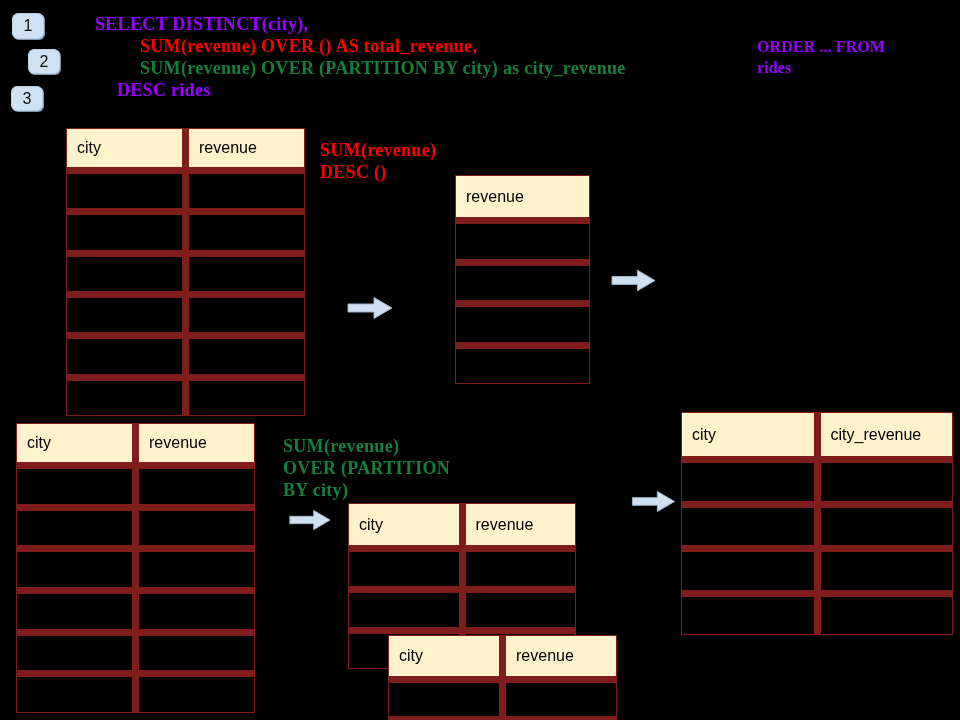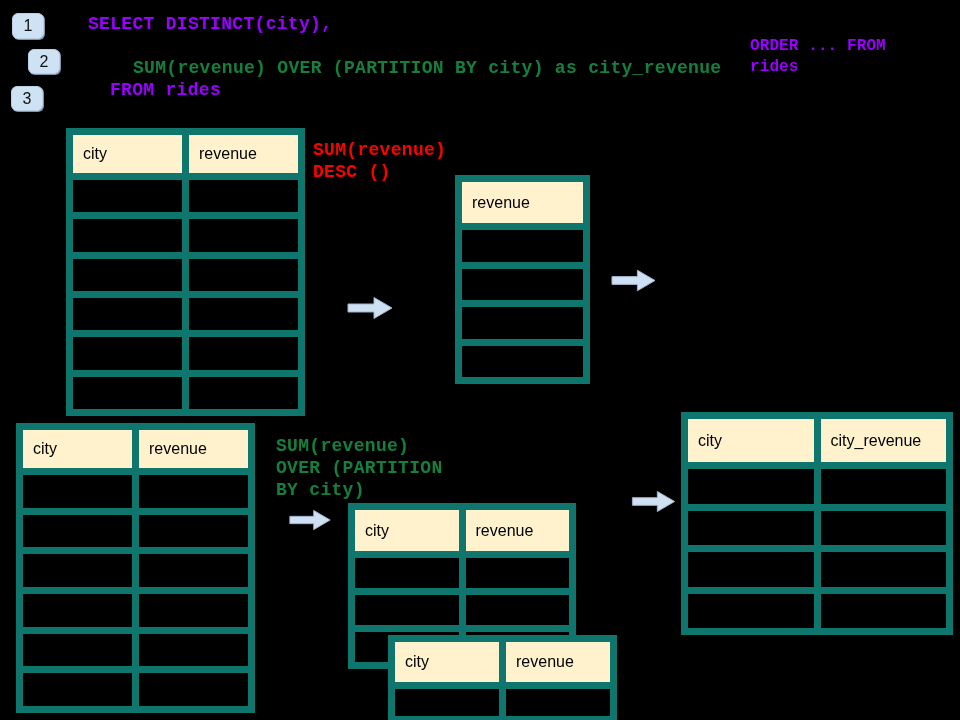--- a/index.html
+++ b/index.html
@@ -9,53 +9,55 @@
   }
   
   .badge{
     position:absolute;background:#cfe2f3;border:1px solid #b9cfe4;
     border-radius:6px;box-shadow:1px 1px 0 #7f95ad;
     display:flex;align-items:center;justify-content:center;
     color:#111;font-size:16px;
   }
   
   .code{
-    position:absolute;font-family:Liberation Mono, monospace;
+    position:absolute;font-family:Liberation Serif, serif;
     font-weight:bold;font-size:18px;line-height:22px;letter-spacing:.3px;
     white-space:pre;
+    margin-left:7px;
   }
   .code.small{font-size:16px;line-height:21px;letter-spacing:.1px;}
   .purple{color:#9900ff;}
   .red{color:#ff0000;}
   .green{color:#15803d;}
   
   .tbl{
-    position:absolute;display:grid;background:#0f766e;
-    padding:7px;gap:7px;box-sizing:border-box;
+    position:absolute;display:grid;background:#7f1d1d;
+    padding:1px;gap:7px;box-sizing:border-box;
   }
   .tbl .th{
     background:#fff2cc;color:#000;font-size:16px;
     display:flex;align-items:center;padding-left:10px;
   }
   .tbl .td{background:#000;}
   
   .arrow{position:absolute;}
 </style>
 </head>
 <body>
 
 <div class="stage">
 
   <div class="badge" style="left:12px;top:13px;width:30px;height:24px;">1</div>
   <div class="badge" style="left:28px;top:49px;width:30px;height:23px;">2</div>
   <div class="badge" style="left:11px;top:86px;width:30px;height:23px;">3</div>
 
   <div class="code purple" style="left:88px;top:13px;">SELECT DISTINCT(city),</div>
+  <div class="code red" style="left:133px;top:35px;">SUM(revenue) OVER () AS total_revenue,</div>
   <div class="code green" style="left:133px;top:57px;">SUM(revenue) OVER (PARTITION BY city) as city_revenue</div>
-  <div class="code purple" style="left:110px;top:79px;">FROM rides</div>
+  <div class="code purple" style="left:110px;top:79px;">DESC rides</div>
 
   <div class="code small purple" style="left:750px;top:36px;">ORDER ... FROM</div>
   <div class="code small purple" style="left:750px;top:57px;">rides</div>
 
   <div class="code red" style="left:313px;top:139px;">SUM(revenue)</div>
   <div class="code red" style="left:313px;top:161px;">DESC ()</div>
 
   <div class="code green" style="left:276px;top:435px;">SUM(revenue)</div>
   <div class="code green" style="left:276px;top:457px;">OVER (PARTITION</div>
   <div class="code green" style="left:276px;top:479px;">BY city)</div>

